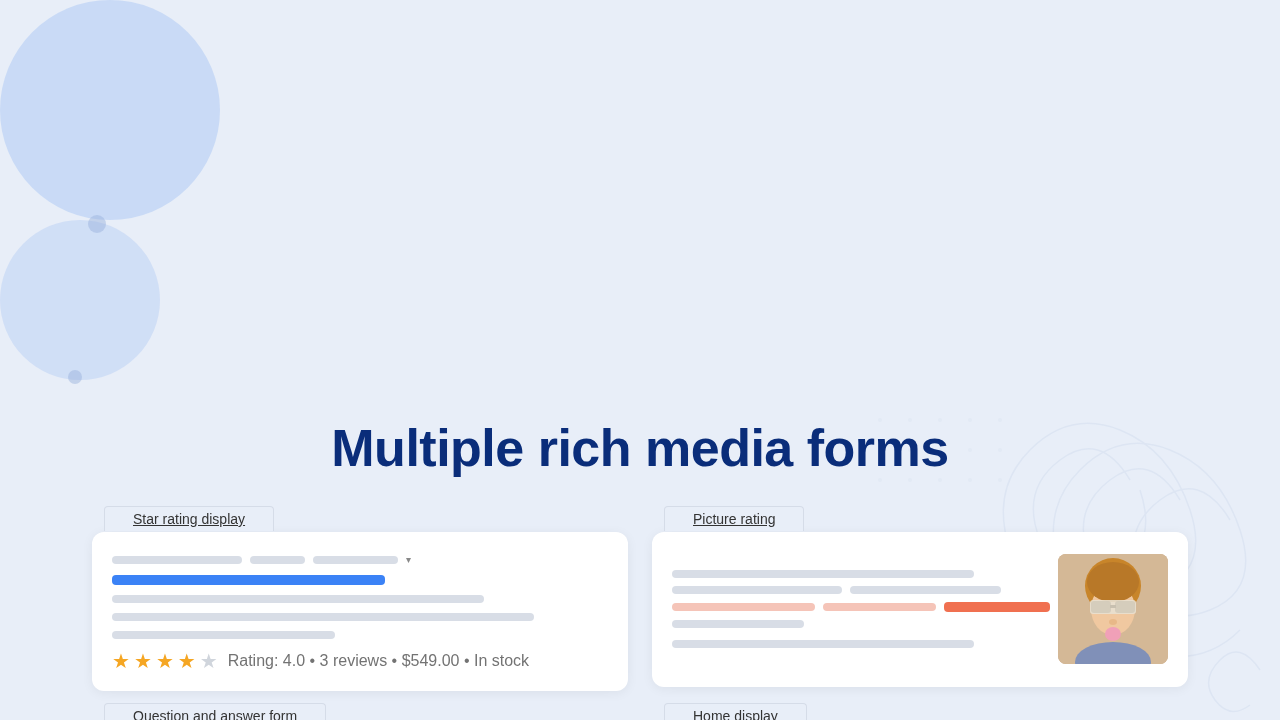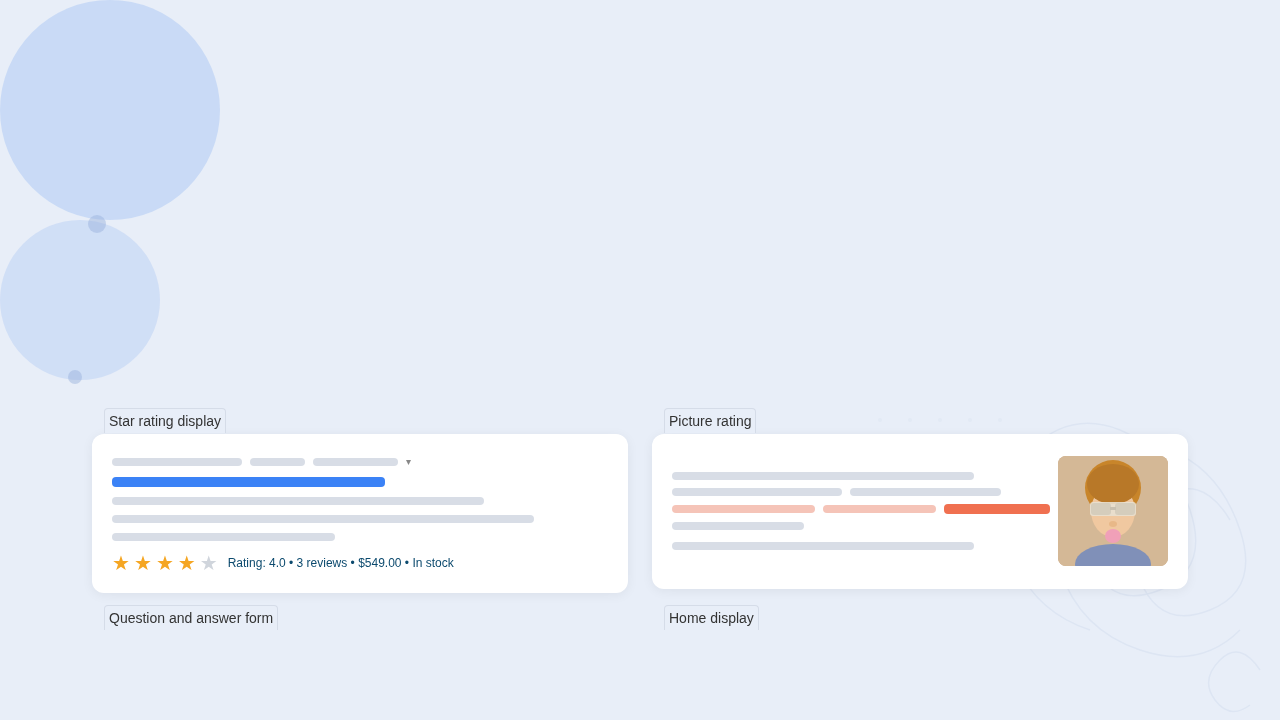--- a/index.html
+++ b/index.html
@@ -63,28 +63,29 @@
     .card-wrapper {
       position: relative;
       padding: 12px;
     }
 
     .card-label {
       position: absolute;
       top: 0;
       left: 24px;
       background: #e8eef8;
-      padding: 4px 4px;
+      padding: 4px 28px;
       font-size: 14px;
       font-weight: 500;
       color: #333;
       z-index: 5;
       border-radius: 4px 4px 0 0;
       border: 1px solid #d5dce8;
       border-bottom: none;
+      text-decoration: underline;
     }
 
     .card-box {
       background: #fff;
       border-radius: 12px;
       padding: 22px 20px 18px;
       box-shadow: 0 2px 12px rgba(0,0,0,0.06);
       margin-top: 14px;
       min-height: 160px;
     }
@@ -107,22 +108,22 @@
     }
     .star-row {
       display: flex;
       align-items: center;
       gap: 4px;
       margin-top: 8px;
     }
     .star { font-size: 20px; color: #f5a623; }
     .star.empty { color: #d0d5dc; }
     .rating-text {
-      font-size: 12px;
-      color: #0c4a6e;
+      font-size: 16px;
+      color: #737373;
       margin-left: 6px;
     }
     .top-inputs {
       display: flex;
       gap: 8px;
       margin-bottom: 10px;
       align-items: center;
     }
     .pill-input {
       height: 8px;
@@ -222,20 +223,21 @@
       <circle cx="220" cy="100" r="2"></circle>
     <circle cx="190" cy="130" r="2"></circle>
       <circle cx="220" cy="130" r="2"></circle>
     <circle cx="190" cy="160" r="2"></circle>
       <circle cx="220" cy="160" r="2"></circle>
   </g>
 </svg>
 
 <div class="page-content">
 
+  <h1 class="main-title">Multiple rich media forms</h1>
 
   <div class="cards-area">
 
     <div class="card-wrapper star-card">
       <div class="card-label">Star rating display</div>
       <div class="card-box">
 
         <div class="top-inputs">
           <div class="pill-input" style="width:130px;"></div>
           <div class="pill-input" style="width:55px;"></div>

